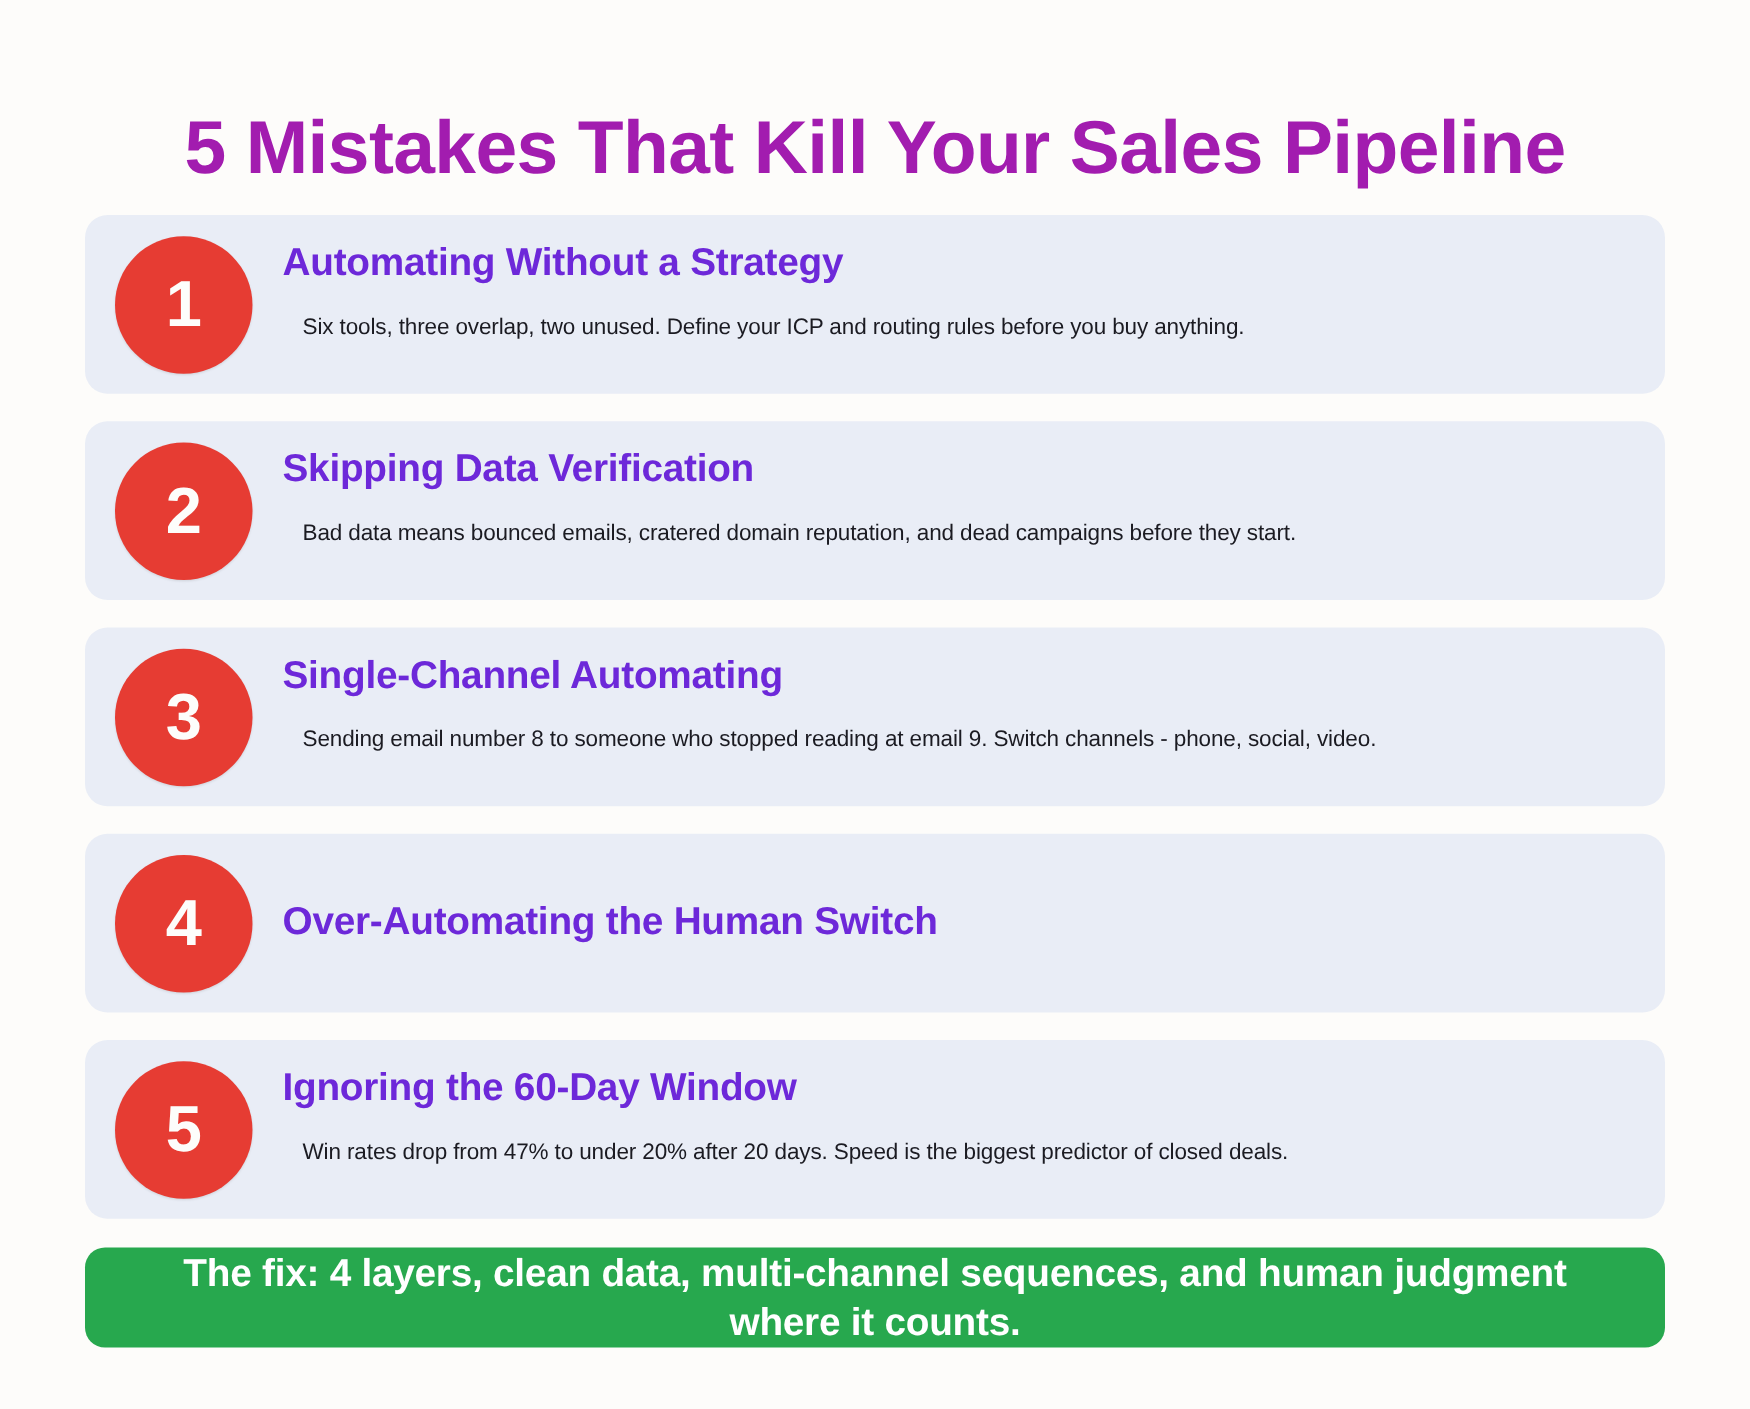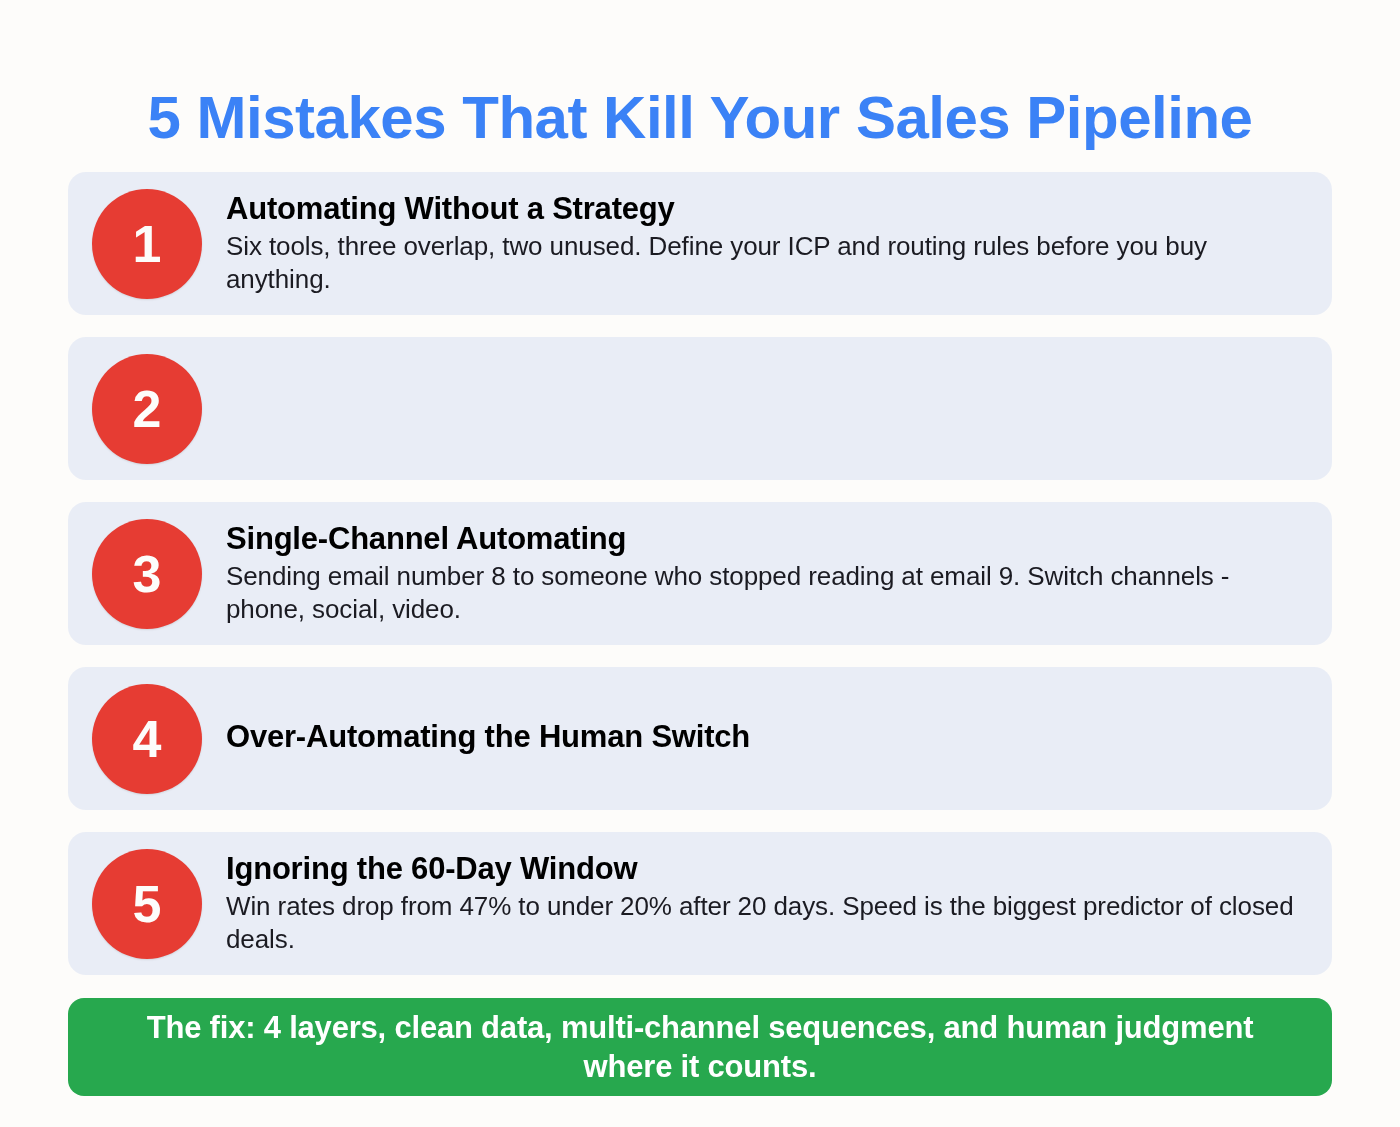--- a/index.html
+++ b/index.html
@@ -26,21 +26,21 @@
   .title {
     position: absolute;
     top: 44px;
     left: 0;
     width: 1400px;
     text-align: center;
     font-size: 60px;
     line-height: 68px;
     font-weight: 700;
     letter-spacing: -0.5px;
-    color: #3b82f6;
+    color: #a21caf;
     font-family: "Liberation Sans", sans-serif;
     white-space: nowrap;
   }
 
   
   .cards {
     position: absolute;
     top: 172px;
     left: 68px;
     width: 1264px;
@@ -79,41 +79,41 @@
   .card-body {
     flex: 1 1 auto;
     min-width: 0;
     padding-bottom: 2px;
   }
 
   .card-heading {
     font-size: 31px;
     line-height: 38px;
     font-weight: 700;
-    color: #000000;
+    color: #6d28d9;
     letter-spacing: -0.2px;
     margin: 0 0 2px 0;
   }
 
   .card-text {
-    font-size: 26px;
+    font-size: 18px;
     line-height: 33px;
     font-weight: 400;
     color: #1b1b22;
-    margin: 0;
+    margin: 16px;
     letter-spacing: -0.1px;
   }
 
   
   .footer-banner {
     position: absolute;
     left: 68px;
     top: 998px;
     width: 1264px;
-    height: 98px;
+    height: 80px;
     box-sizing: border-box;
     background: #27a84e;
     border-radius: 16px;
     display: flex;
     align-items: center;
     justify-content: center;
     padding: 0 56px;
   }
 
   .footer-text {
@@ -137,20 +137,24 @@
     <div class="card">
       <div class="badge">1</div>
       <div class="card-body">
         <div class="card-heading">Automating Without a Strategy</div>
         <div class="card-text">Six tools, three overlap, two unused. Define your ICP and routing rules before you buy anything.</div>
       </div>
     </div>
 
     <div class="card">
       <div class="badge">2</div>
+      <div class="card-body">
+        <div class="card-heading">Skipping Data Verification</div>
+        <div class="card-text">Bad data means bounced emails, cratered domain reputation, and dead campaigns before they start.</div>
+      </div>
     </div>
 
     <div class="card">
       <div class="badge">3</div>
       <div class="card-body">
         <div class="card-heading">Single-Channel Automating</div>
         <div class="card-text">Sending email number 8 to someone who stopped reading at email 9. Switch channels - phone, social, video.</div>
       </div>
     </div>
 

